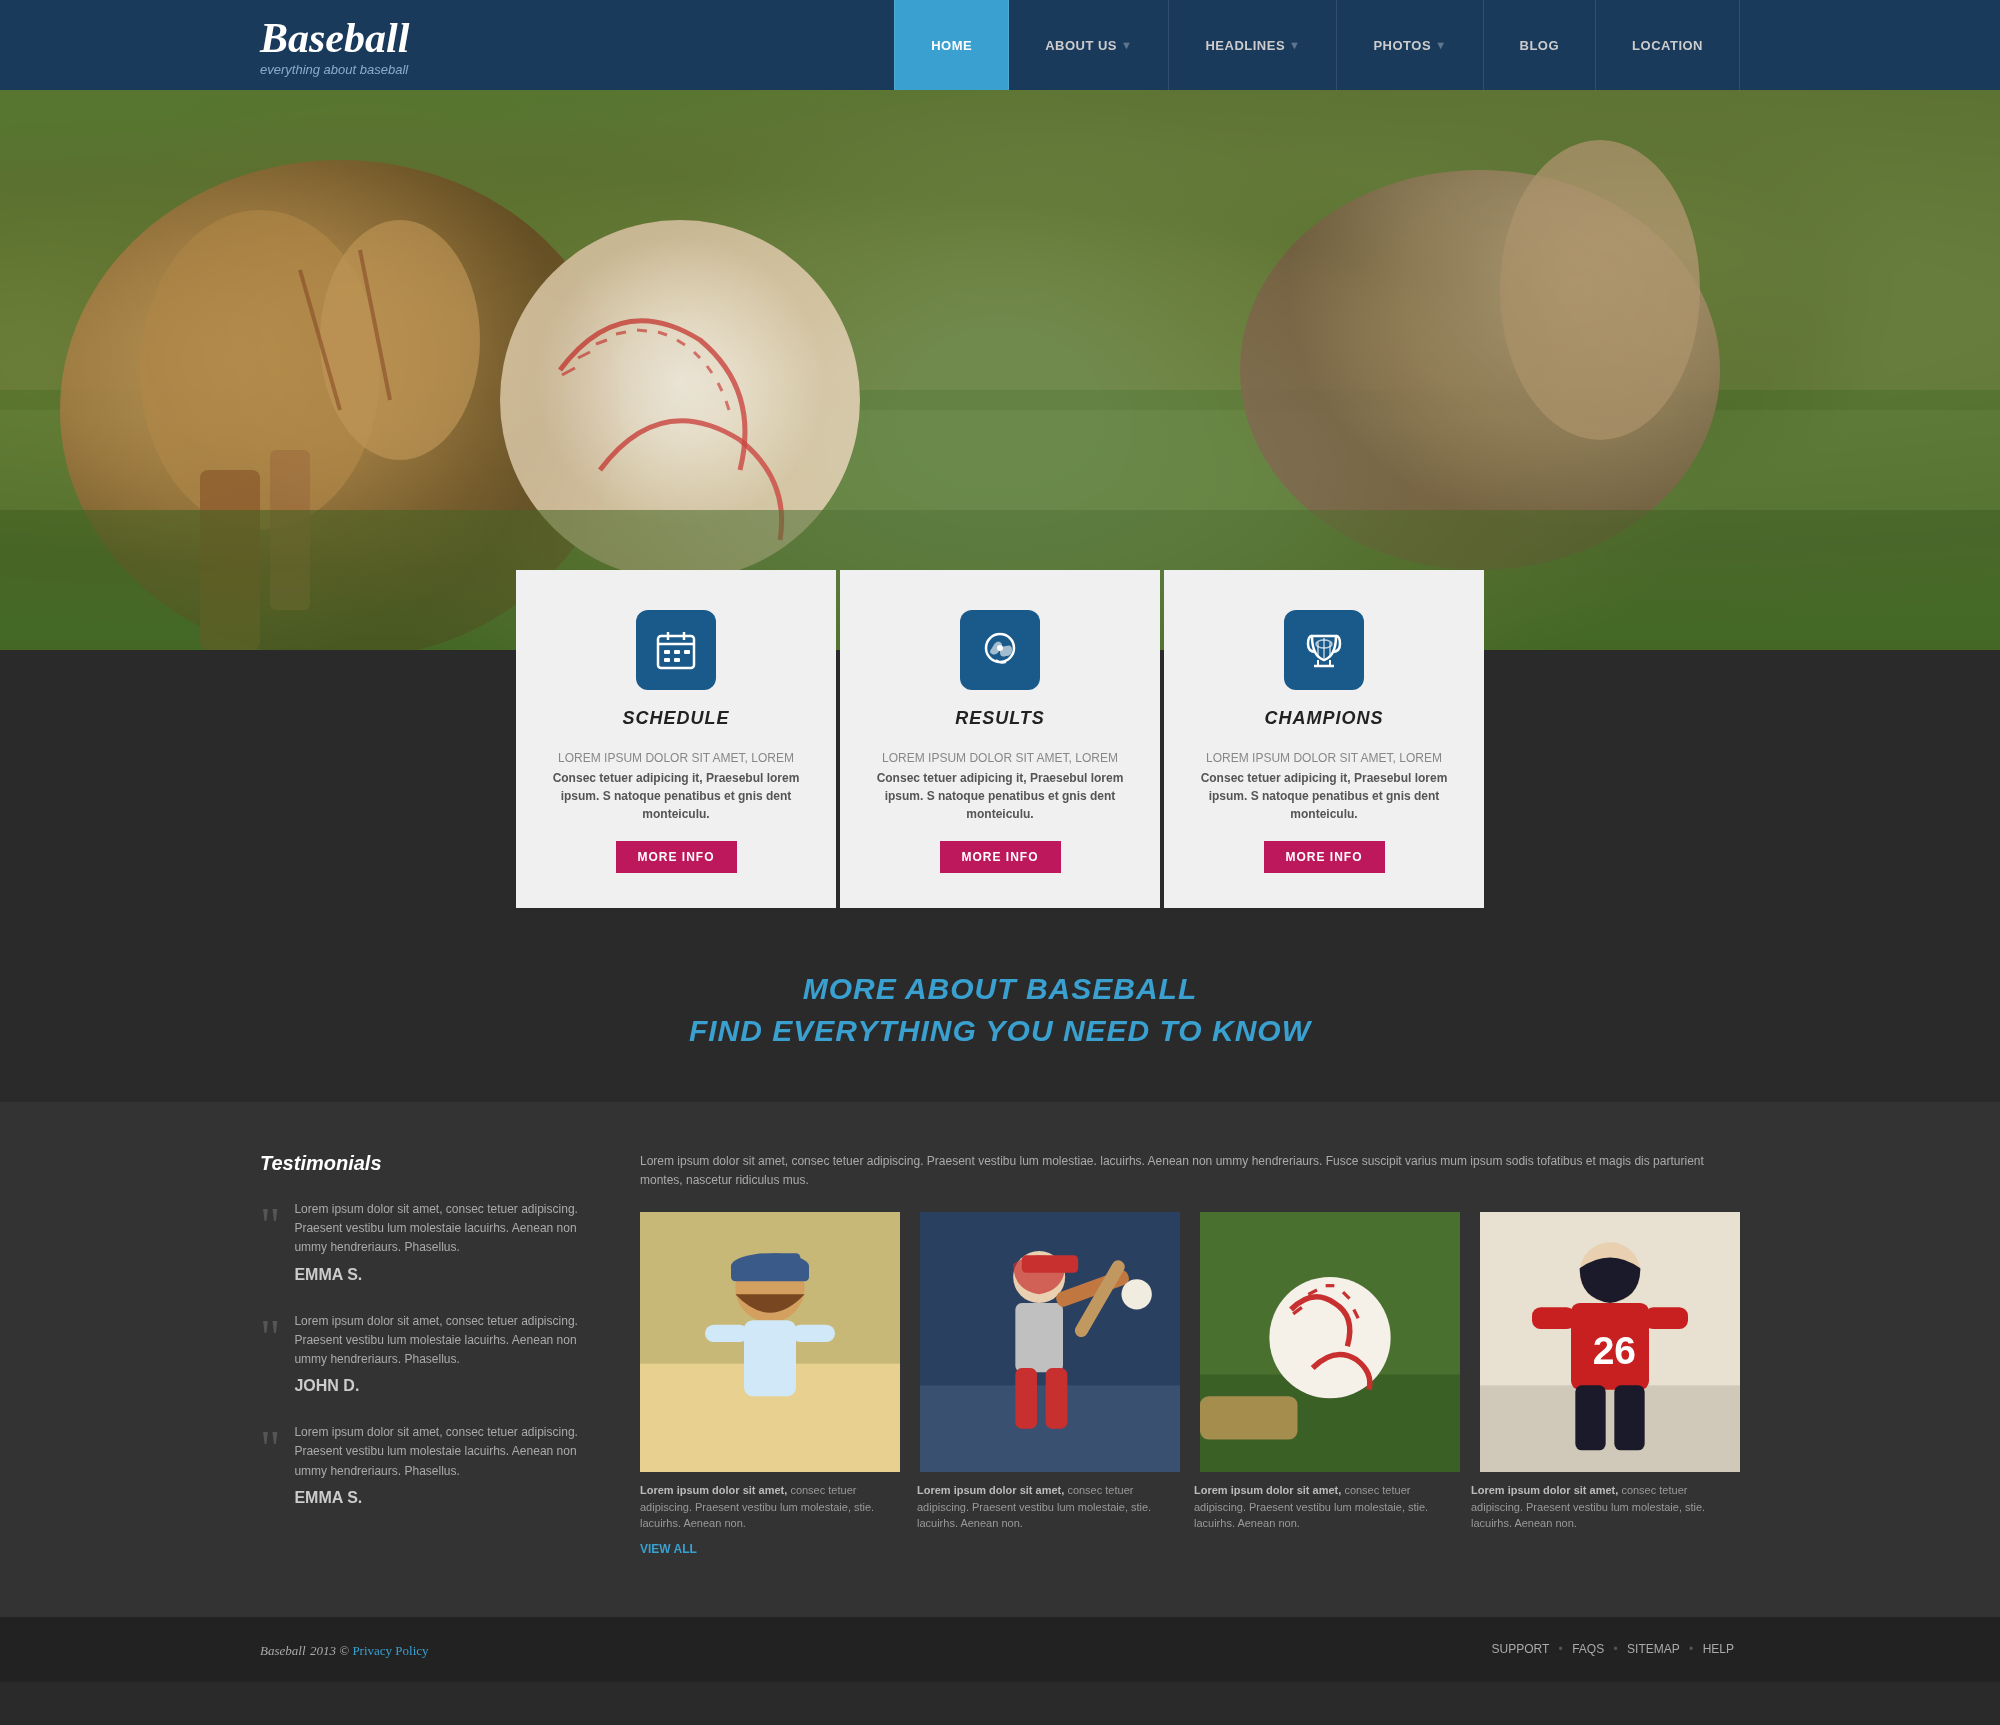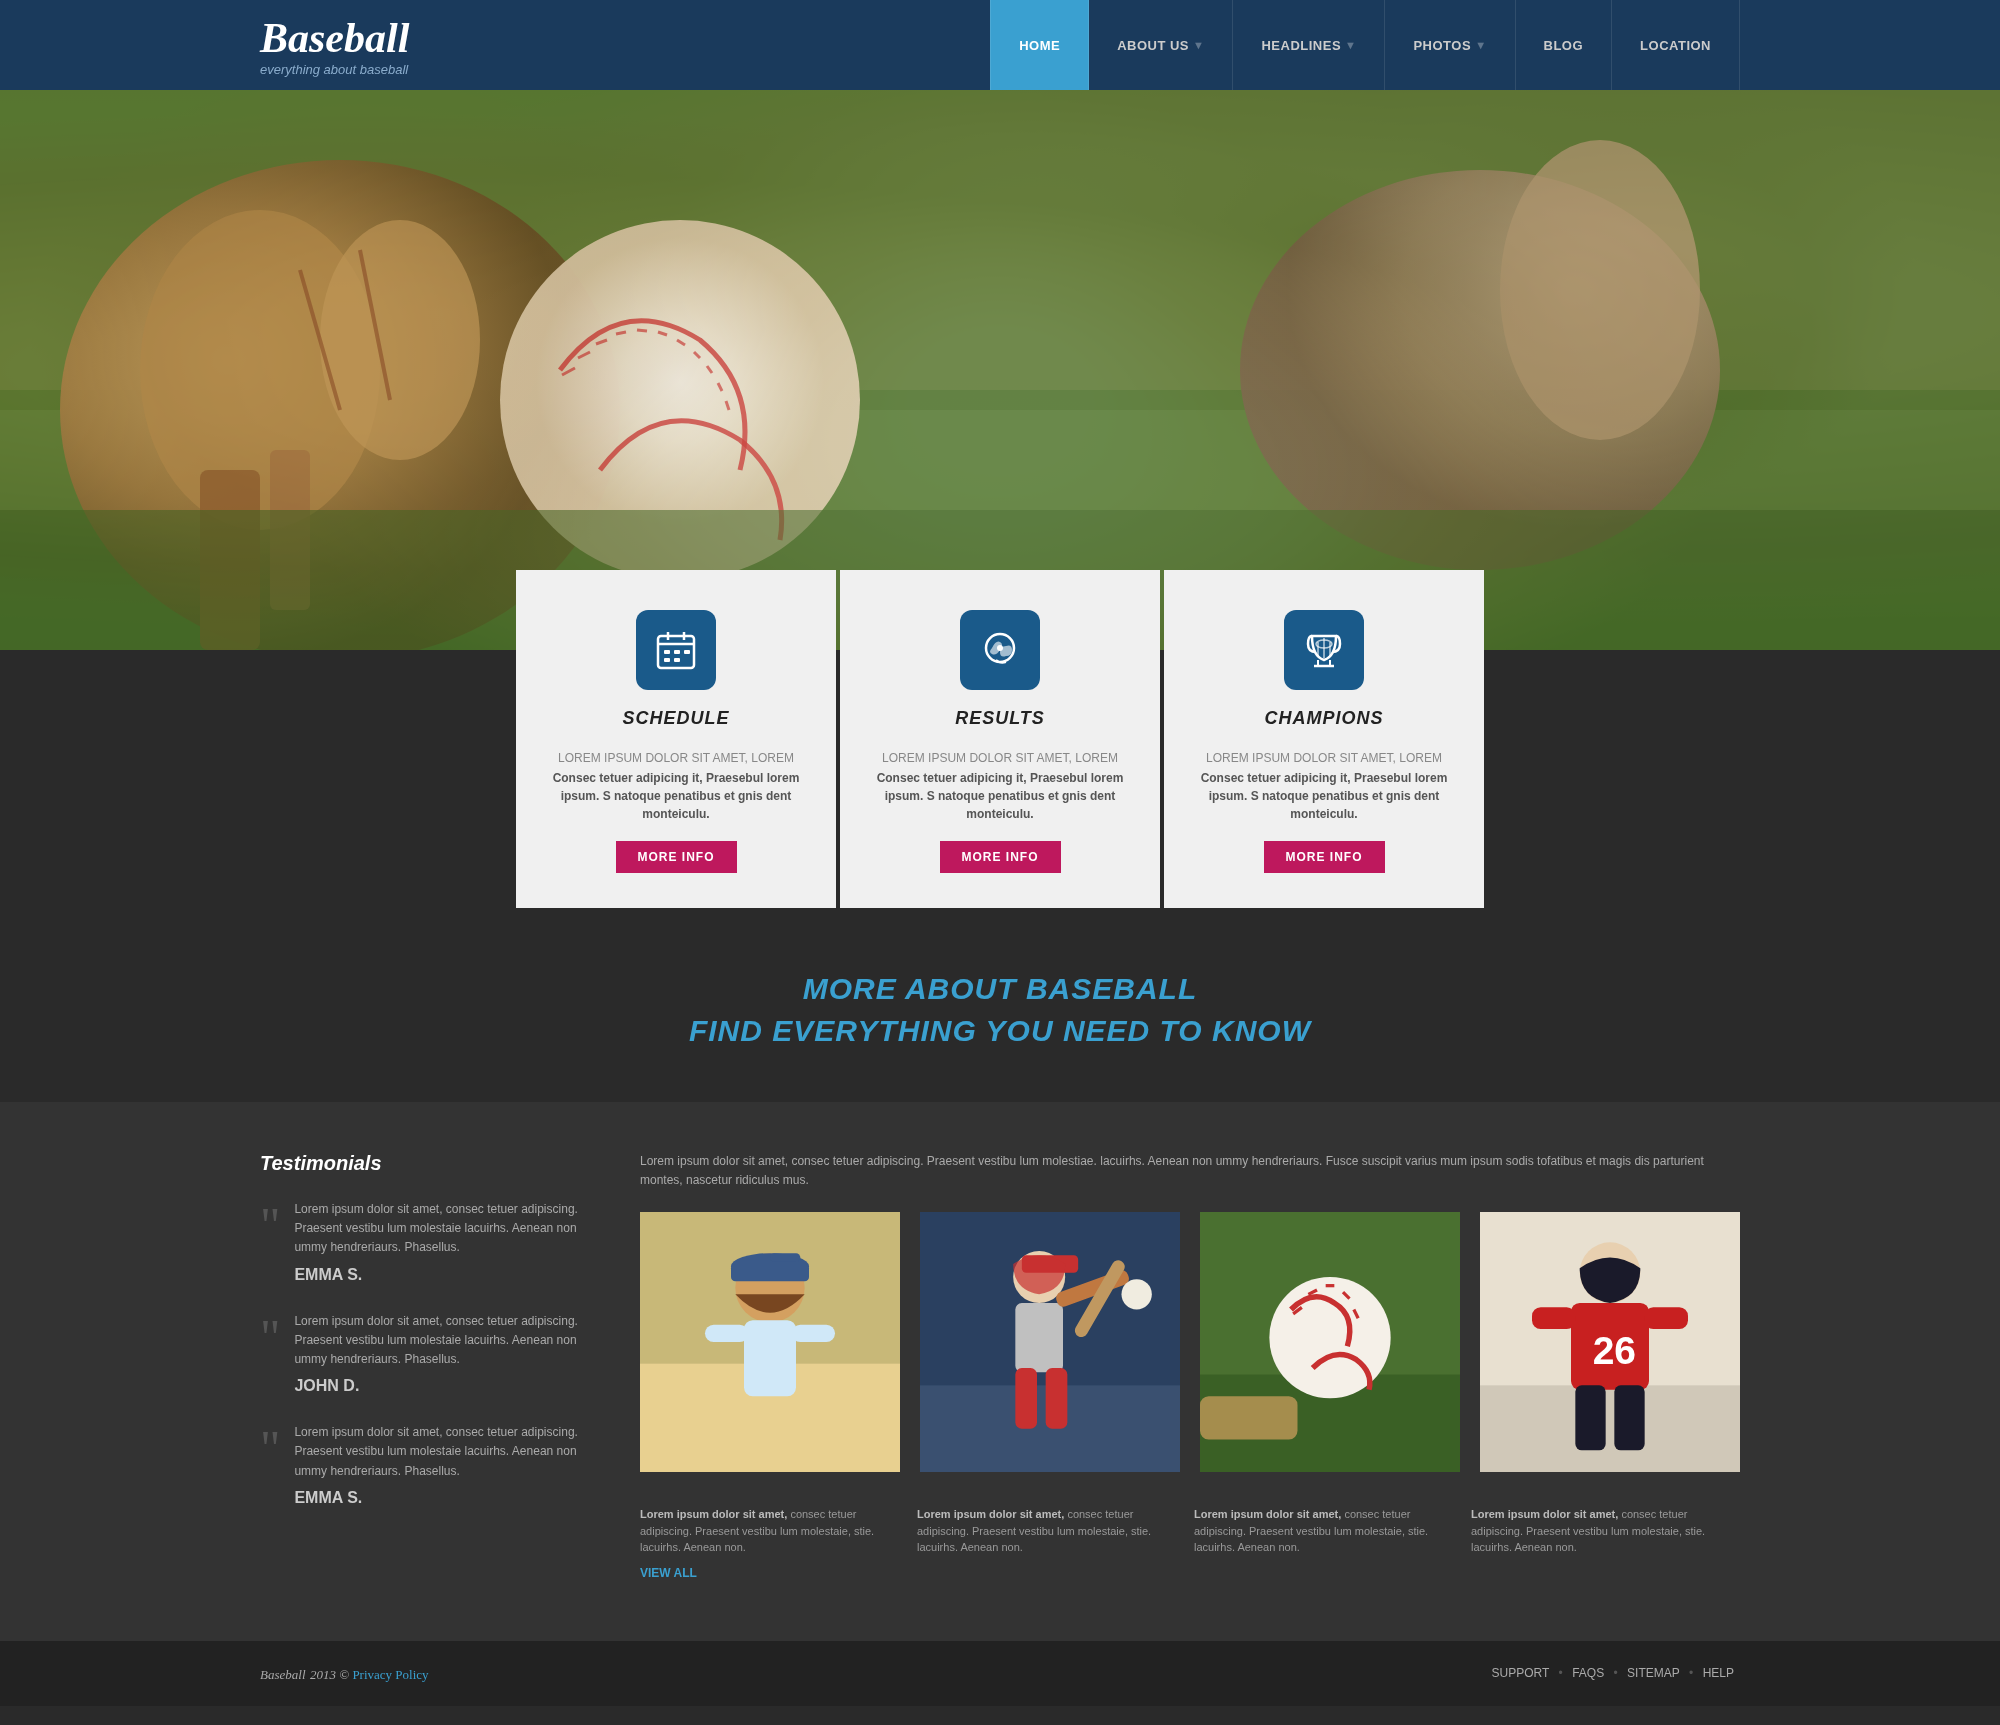--- a/index.html
+++ b/index.html
@@ -31,21 +31,21 @@
       font-style: italic;
     }
     .nav {
       display: flex;
       align-items: stretch;
       height: 90px;
     }
     .nav-item {
       display: flex;
       align-items: center;
-      padding: 0 28px;
+      padding: 0 36px;
       font-size: 13px;
       font-weight: bold;
       color: #ccc;
       cursor: pointer;
       text-transform: uppercase;
       letter-spacing: 0.5px;
       border-right: 1px solid rgba(255,255,255,0.1);
       position: relative;
       text-align: center;
     }
@@ -213,21 +213,21 @@
     .matches-intro {
       font-size: 12px;
       color: #aaa;
       line-height: 1.6;
       margin-bottom: 22px;
     }
     .matches-grid {
       display: grid;
       grid-template-columns: repeat(4, 1fr);
       gap: 20px;
-      margin-bottom: 28px;
+      margin-bottom: 4px;
     }
 
     .match-caption {
       font-size: 11px;
       color: #999;
       line-height: 1.5;
       margin-top: 6px;
     }
     .match-caption-bold {
       font-weight: bold;

